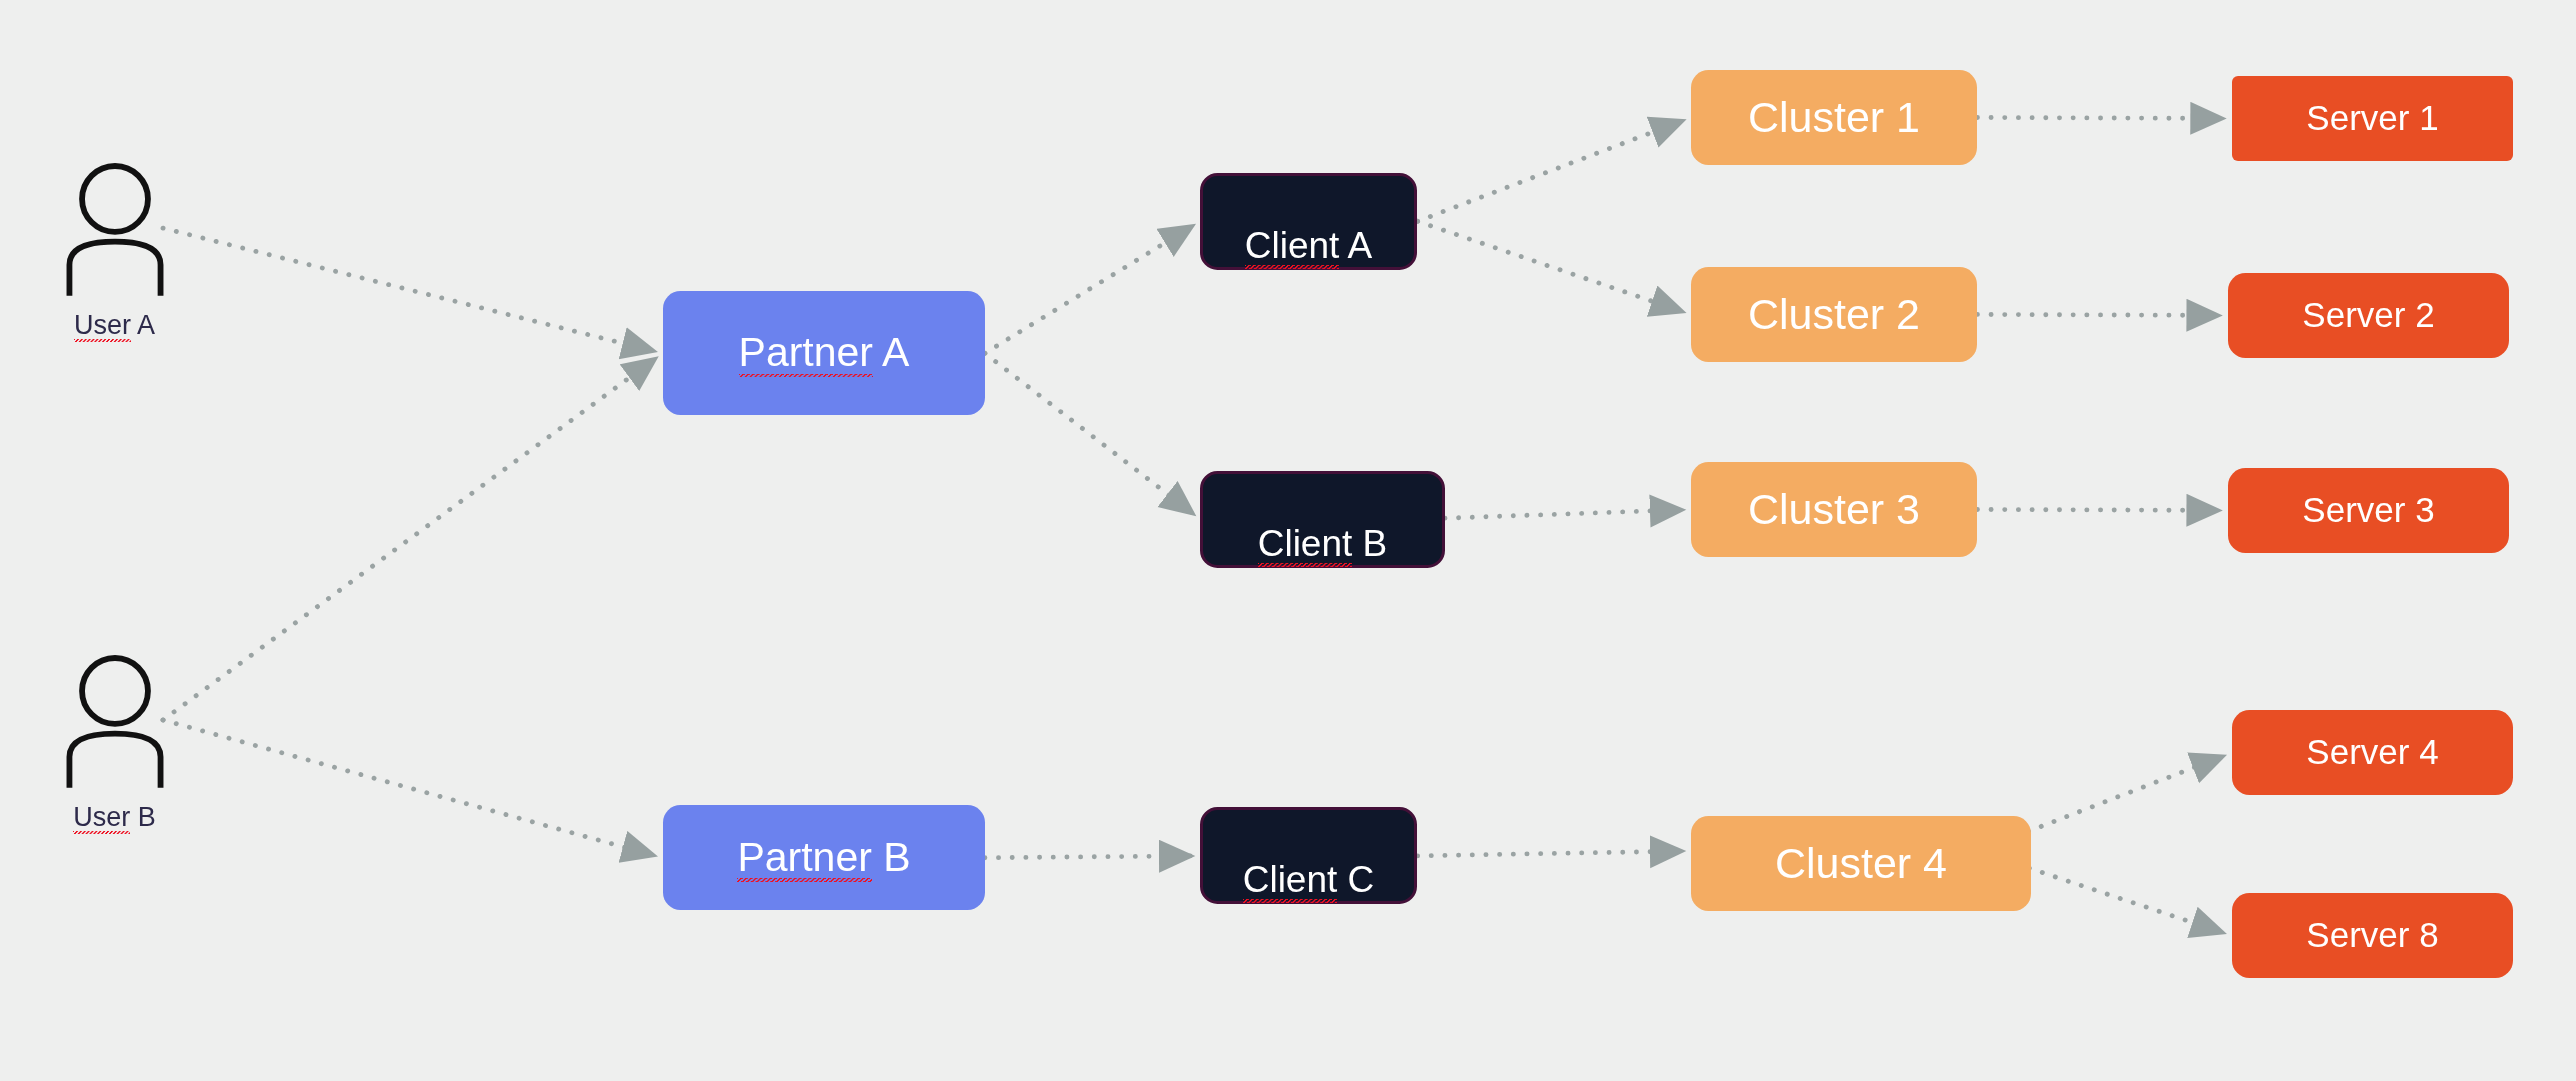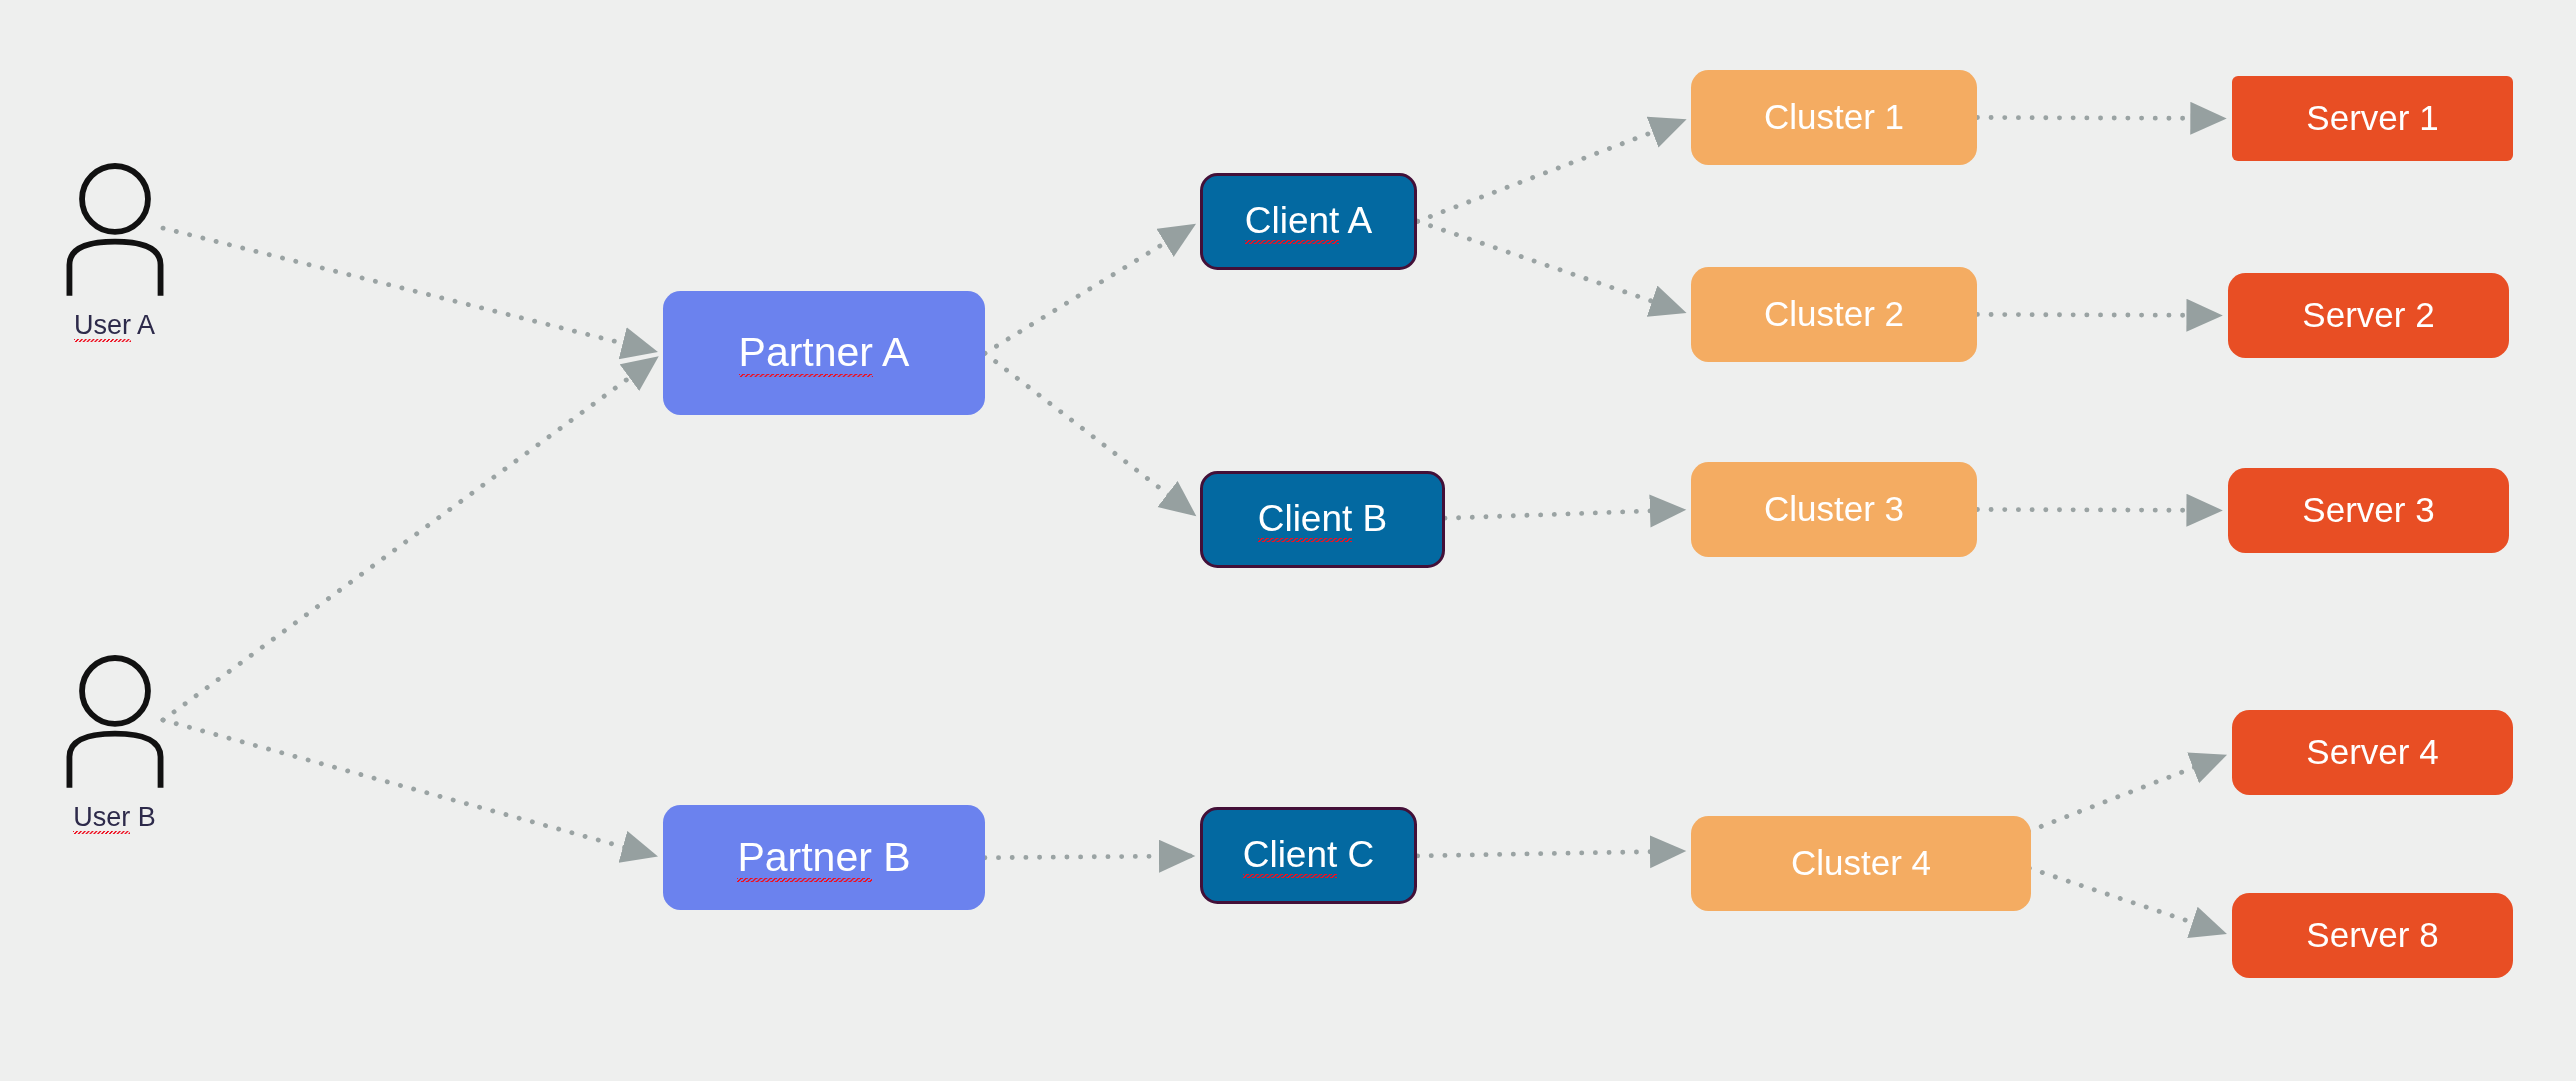--- a/index.html
+++ b/index.html
@@ -32,27 +32,28 @@
     color: #ffffff;
     text-align: center;
     line-height: 1.1;
     white-space: nowrap;
   }
   .node-partner {
     background: #6B82EE;
     font-size: 41px;
   }
   .node-client {
-    background: #0369a1;
+    background: #0f172a;
     border: 3.9px solid #431038;
     font-size: 37px;
+    align-items: flex-end;
   }
   .node-cluster {
     background: #F4AC62;
-    font-size: 35px;
+    font-size: 43px;
   }
   .node-server {
     background: #E84E24;
     font-size: 35px;
   }
   
   .misspelled {
     position: relative;
     display: inline-block;
   }

